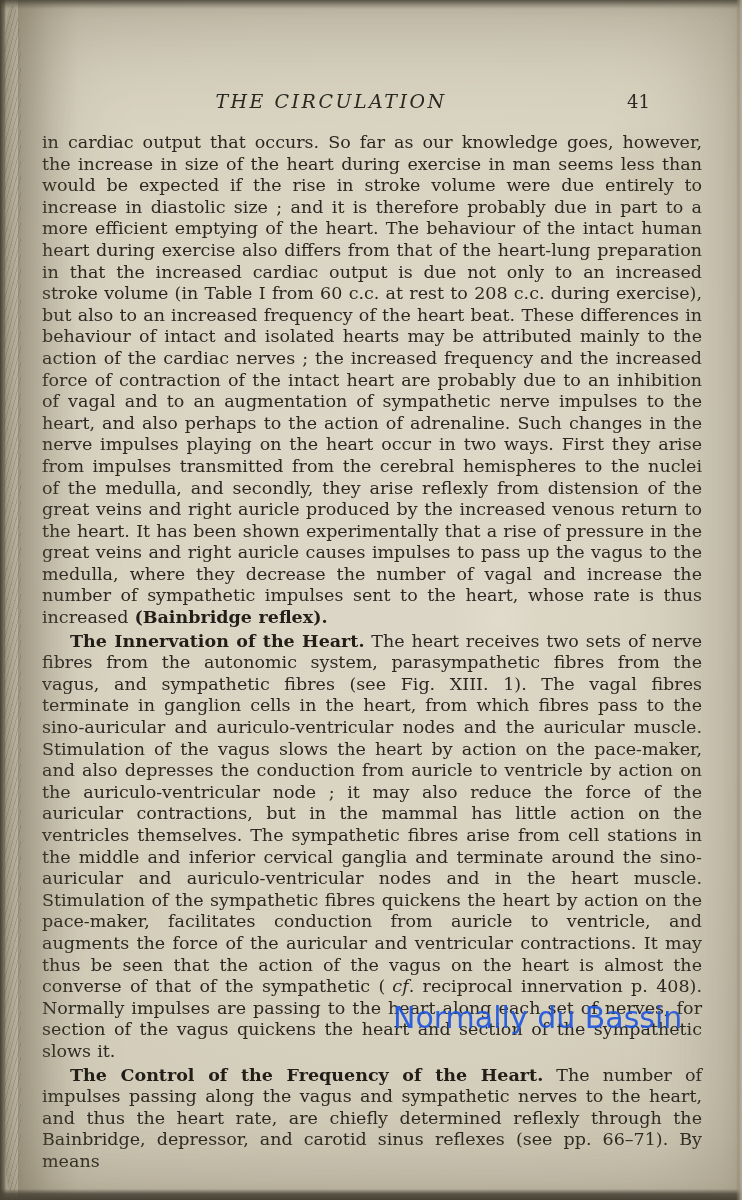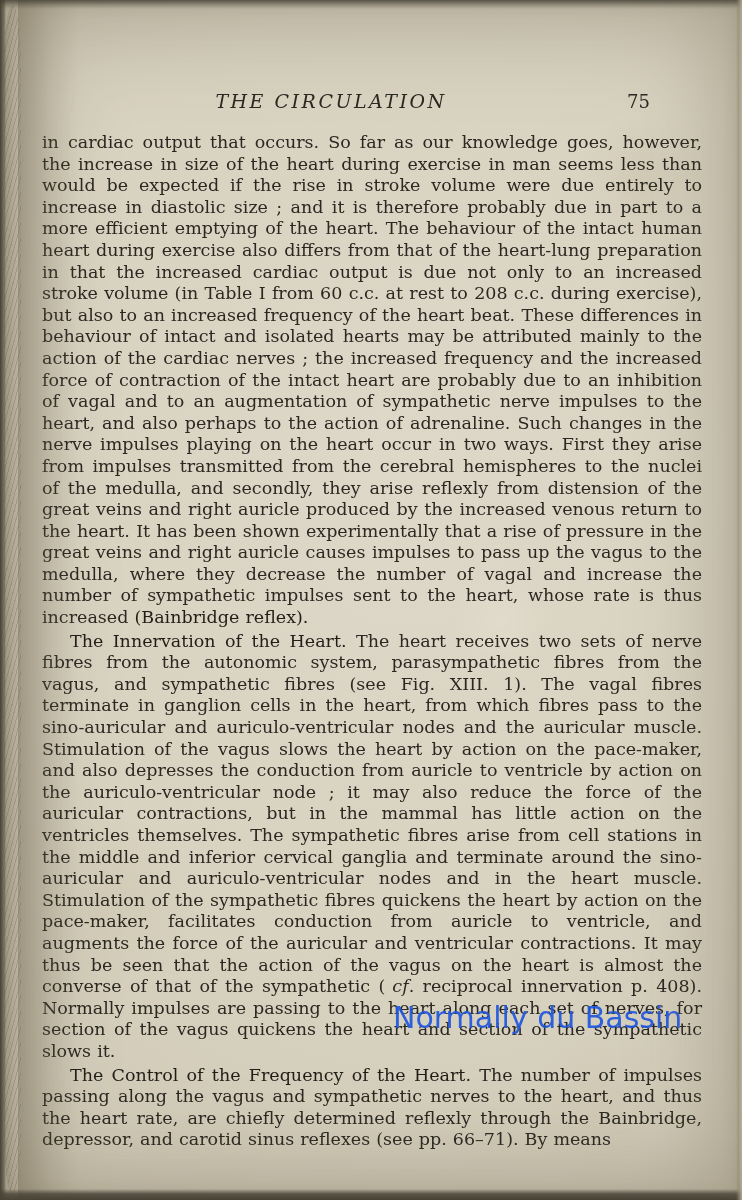--- a/index.html
+++ b/index.html
@@ -102,21 +102,21 @@
     margin: 0 40px 0 42px;
     width: 660px;
     font-size: 17.5px;
     line-height: 21.6px;
     color: var(--ink);
     text-align: justify;
     word-spacing: 0.5px;
   }
   .text-block p { margin: 0 0 2px 0; }
   .text-block p.indent { text-indent: 28px; }
-  .bold { font-weight: normal; color: #211e18; }
+  .bold { font-weight: bold; color: #211e18; }
   .italic { font-style: italic; margin-left: 7px; }
   
   .watermark {
     position: absolute;
     left: 393px; top: 1000px;
     font-family: "DejaVu Sans", "Liberation Sans", sans-serif;
     font-size: 30px;
     letter-spacing: 0px;
     color: var(--watermark-blue);
     opacity: 0.92;
@@ -125,21 +125,21 @@
 </style>
 </head>
 <body>
 
 <div class="photo-frame">
 
   <div class="paper-texture"></div>
 
   <div class="running-head">
     <div class="head-title">THE CIRCULATION</div>
-    <div class="head-pagenum">75</div>
+    <div class="head-pagenum">41</div>
   </div>
 
   <div class="text-block">
       <p class=""><span>in cardiac output that occurs.  So far as our knowledge goes, however, the increase in size of the heart during exercise in man seems less than would be expected if the rise in stroke volume were due entirely to increase in diastolic size ; and it is therefore probably due in part to a more efficient emptying of the heart.  The behaviour of the intact human heart during exercise also differs from that of the heart-lung preparation in that the increased cardiac output is due not only to an increased stroke volume (in Table I from 60 c.c. at rest to 208 c.c. during exercise), but also to an increased frequency of the heart beat.  These differences in behaviour of intact and isolated hearts may be attributed mainly to the action of the cardiac nerves ; the increased frequency and the increased force of contraction of the intact heart are probably due to an inhibition of vagal and to an augmentation of sympathetic nerve impulses to the heart, and also perhaps to the action of adrenaline.  Such changes in the nerve impulses playing on the heart occur in two ways.  First they arise from impulses transmitted from the cerebral hemispheres to the nuclei of the medulla, and secondly, they arise reflexly from distension of the great veins and right auricle produced by the increased venous return to the heart.  It has been shown experimentally that a rise of pressure in the great veins and right auricle causes impulses to pass up the vagus to the medulla, where they decrease the number of vagal and increase the number of sympathetic impulses sent to the heart, whose rate is thus increased </span><span class="bold">(Bainbridge reflex).</span></p>
       <p class="indent"><span class="bold">The Innervation of the Heart.</span><span>  The heart receives two sets of nerve fibres from the autonomic system, parasympathetic fibres from the vagus, and sympathetic fibres (see Fig. XIII. 1).  The vagal fibres terminate in ganglion cells in the heart, from which fibres pass to the sino-auricular and auriculo-ventricular nodes and the auricular muscle.  Stimulation of the vagus slows the heart by action on the pace-maker, and also depresses the conduction from auricle to ventricle by action on the auriculo-ventricular node ; it may also reduce the force of the auricular contractions, but in the mammal has little action on the ventricles themselves.  The sympathetic fibres arise from cell stations in the middle and inferior cervical ganglia and terminate around the sino-auricular and auriculo-ventricular nodes and in the heart muscle.  Stimulation of the sympathetic fibres quickens the heart by action on the pace-maker, facilitates conduction from auricle to ventricle, and augments the force of the auricular and ventricular contractions.  It may thus be seen that the action of the vagus on the heart is almost the converse of that of the sympathetic (</span><span class="italic">cf</span><span>. reciprocal innervation p. 408).  Normally impulses are passing to the heart along each set of nerves, for section of the vagus quickens the heart and section of the sympathetic slows it.</span></p>
       <p class="indent"><span class="bold">The Control of the Frequency of the Heart.</span><span>  The number of impulses passing along the vagus and sympathetic nerves to the heart, and thus the heart rate, are chiefly determined reflexly through the Bainbridge, depressor, and carotid sinus reflexes (see pp. 66–71).  By means</span></p>
     </div>
 
   <div class="watermark">Normally du Bassin</div>
 

